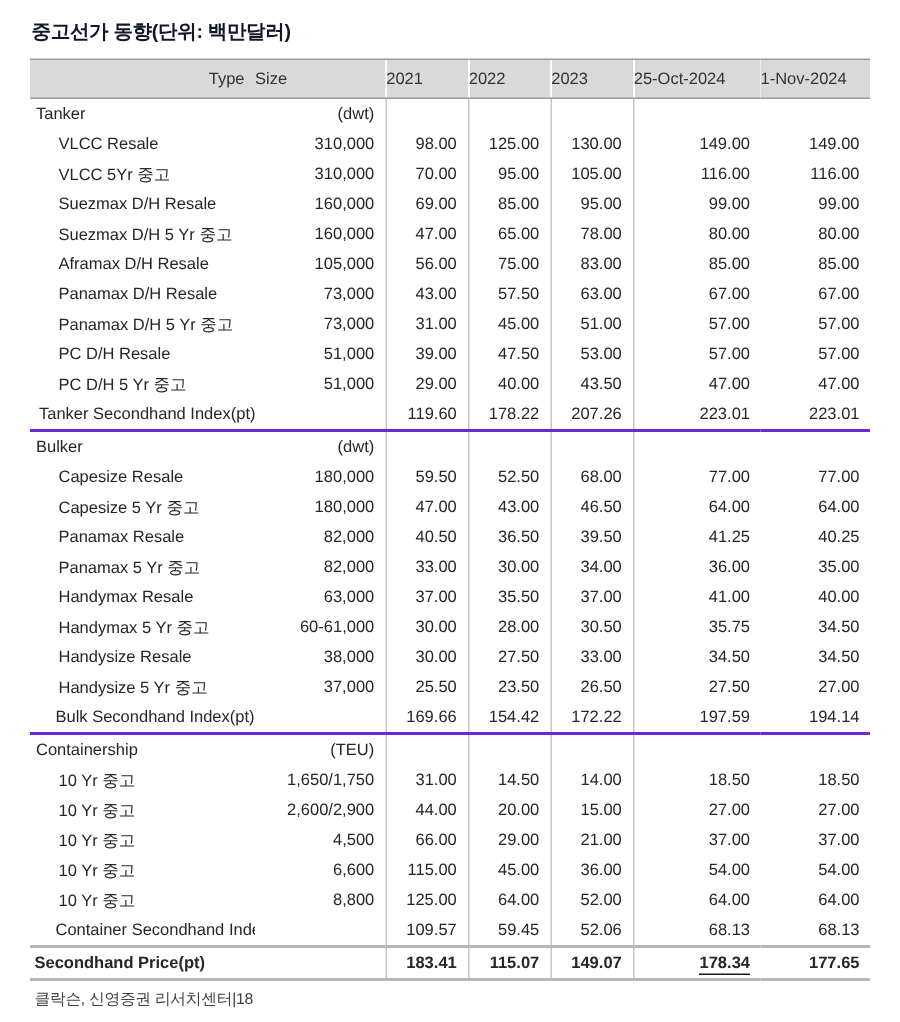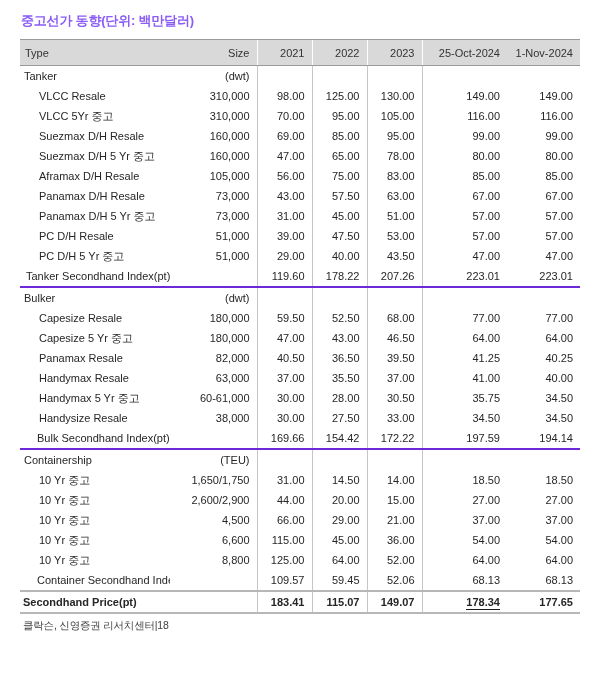--- a/index.html
+++ b/index.html
@@ -4,34 +4,34 @@
 <style>
   html,body { margin:0; padding:0; background:#fff; }
   body {
     width:600px; height:681px; overflow:hidden;
     font-family:"Liberation Sans","DejaVu Sans",sans-serif;
     color:#1f1f1f;
   }
   .page { padding:12px 20px 0 20px; }
 
   .title {
-    font-size:13px; font-weight:bold; color:#8b5cf6;
+    font-size:13px; font-weight:bold; color:#0f172a;
     margin:0 0 9px 1px; letter-spacing:-0.2px;
   }
 
   table.price-table {
     width:560px; border-collapse:collapse; table-layout:fixed;
     font-size:11px; color:#262626;
   }
   thead th {
     background:#d9d9d9; height:25px; font-weight:normal; color:#333;
     border-top:1px solid #9a9a9a; border-bottom:1px solid #9a9a9a;
-    padding:0 7px 0 0; text-align:right; overflow:hidden; white-space:nowrap;
-  }
-  thead th.first { text-align:left; padding-left:5px;margin-top:40px; }
+    padding:0 7px 0 0; text-align:left; overflow:hidden; white-space:nowrap;
+  }
+  thead th.first { text-align:right; padding-left:5px;margin-top:40px; }
   thead th.hdiv { border-left:1px solid #ffffff; }
 
   tbody td {
     height:20px; padding:0 7px 0 0; vertical-align:middle;
     overflow:hidden; white-space:nowrap;
   }
   td.c-label { text-align:left; padding-left:4px; }
   td.num { text-align:right; }
   td.bdiv { border-left:1px solid #c6c6c6; }
 
@@ -210,20 +210,29 @@
         <tr class="row-item">
           <td class="c-label">Panamax Resale</td>
           <td class="c-size num">82,000</td>
           <td class="c-val num bdiv">40.50</td>
           <td class="c-val num bdiv">36.50</td>
           <td class="c-val num bdiv">39.50</td>
           <td class="c-val num bdiv">41.25</td>
           <td class="c-val num">40.25</td>
         </tr>
         <tr class="row-item">
+          <td class="c-label">Panamax 5 Yr 중고</td>
+          <td class="c-size num">82,000</td>
+          <td class="c-val num bdiv">33.00</td>
+          <td class="c-val num bdiv">30.00</td>
+          <td class="c-val num bdiv">34.00</td>
+          <td class="c-val num bdiv">36.00</td>
+          <td class="c-val num">35.00</td>
+        </tr>
+        <tr class="row-item">
           <td class="c-label">Handymax Resale</td>
           <td class="c-size num">63,000</td>
           <td class="c-val num bdiv">37.00</td>
           <td class="c-val num bdiv">35.50</td>
           <td class="c-val num bdiv">37.00</td>
           <td class="c-val num bdiv">41.00</td>
           <td class="c-val num">40.00</td>
         </tr>
         <tr class="row-item">
           <td class="c-label">Handymax 5 Yr 중고</td>
@@ -235,20 +244,29 @@
           <td class="c-val num">34.50</td>
         </tr>
         <tr class="row-item">
           <td class="c-label">Handysize Resale</td>
           <td class="c-size num">38,000</td>
           <td class="c-val num bdiv">30.00</td>
           <td class="c-val num bdiv">27.50</td>
           <td class="c-val num bdiv">33.00</td>
           <td class="c-val num bdiv">34.50</td>
           <td class="c-val num">34.50</td>
+        </tr>
+        <tr class="row-item">
+          <td class="c-label">Handysize 5 Yr 중고</td>
+          <td class="c-size num">37,000</td>
+          <td class="c-val num bdiv">25.50</td>
+          <td class="c-val num bdiv">23.50</td>
+          <td class="c-val num bdiv">26.50</td>
+          <td class="c-val num bdiv">27.50</td>
+          <td class="c-val num">27.00</td>
         </tr>
         <tr class="row-index indent-item">
           <td class="c-label">Bulk Secondhand Index(pt)</td>
           <td class="c-size num"></td>
           <td class="c-val num bdiv">169.66</td>
           <td class="c-val num bdiv">154.42</td>
           <td class="c-val num bdiv">172.22</td>
           <td class="c-val num bdiv">197.59</td>
           <td class="c-val num">194.14</td>
         </tr>

